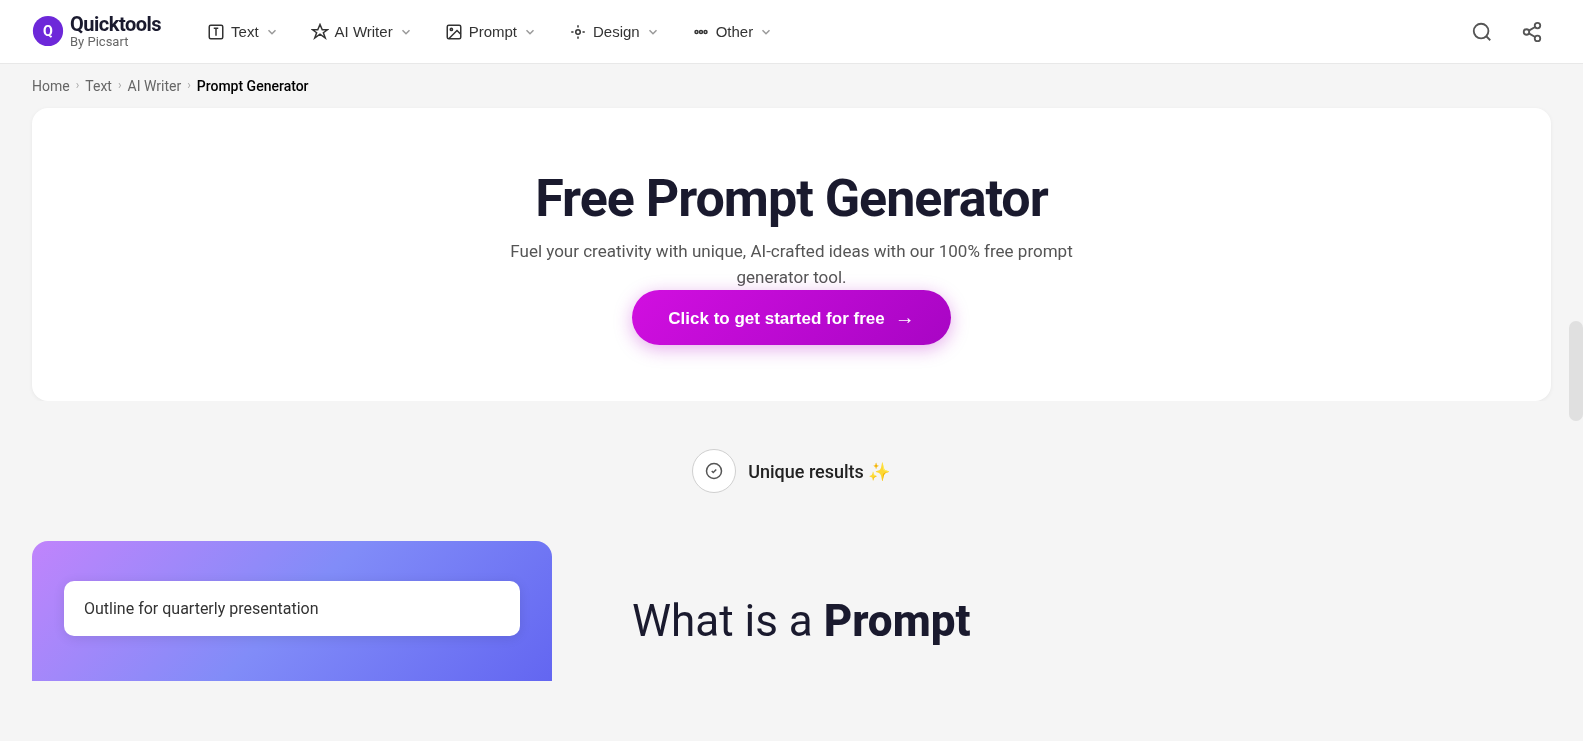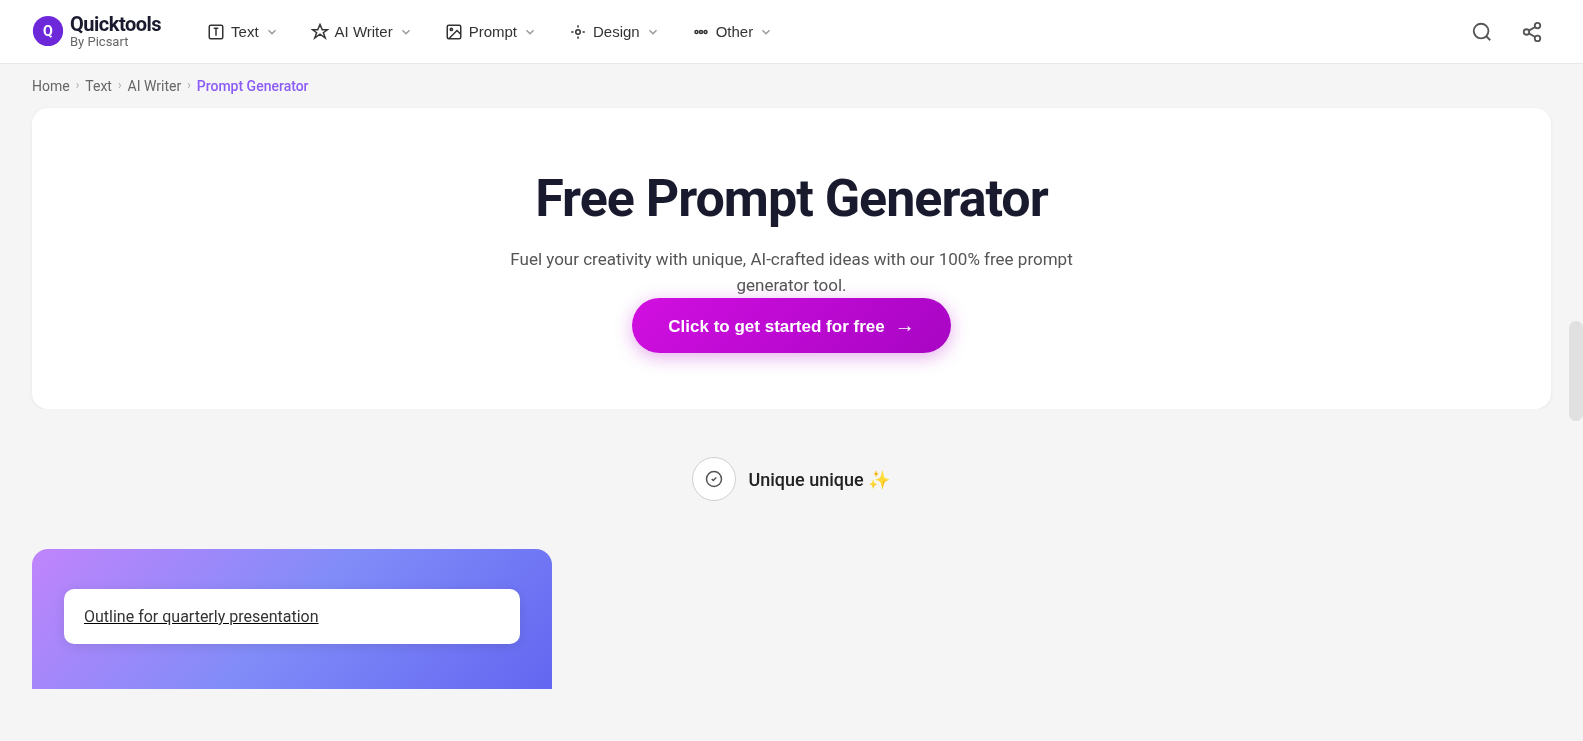--- a/index.html
+++ b/index.html
@@ -82,37 +82,37 @@
     
     .breadcrumb {
       display: flex;
       gap: 6px;
       padding: 14px 32px;
       font-size: 14px;
       color: #666;
       background: #f5f5f5;
     }
     .breadcrumb a { color: #666; text-decoration: none; }
-    .breadcrumb .active { color: #8b5cf6; font-weight: 500; }
+    .breadcrumb .active { color: #000000; font-weight: 500; }
     .breadcrumb .sep { color: #aaa; font-size: 12px; }
 
     
     .hero-section {
       background: #fff;
       margin: 0 32px;
       border-radius: 16px;
       padding: 60px 32px 56px;
       text-align: center;
       box-shadow: 0 1px 4px rgba(0,0,0,0.06);
     }
     .hero-title {
       font-size: 52px;
       font-weight: 700;
       color: #1a1a2e;
-      margin-bottom: 18px;
+      margin-bottom: 10px;
       letter-spacing: -1px;
     }
     .hero-subtitle {
       font-size: 17px;
       color: #555;
       max-width: 620px;
       margin-left: auto;
       margin-right: auto;
       line-height: 1.5;
     }
@@ -163,21 +163,20 @@
       font-size: 18px;
     }
 
     
     .bottom-section {
       display: flex;
       align-items: center;
       padding: 0 32px 0 32px;
       gap: 80px;
       min-height: 120px;
-      text-decoration: underline;
     }
     .bottom-left {
       background: linear-gradient(135deg, #c084fc 0%, #818cf8 50%, #6366f1 100%);
       border-radius: 16px 16px 0 0;
       width: 520px;
       min-height: 140px;
       padding: 40px 32px 20px;
       position: relative;
       flex-shrink: 0;
     }
@@ -329,25 +328,30 @@
 </section>
 
 <div class="features-strip">
   <div class="feature-item">
     <div class="feature-icon-circle">
       <svg width="18" height="18" viewBox="0 0 24 24" fill="none" stroke="currentColor" stroke-width="2">
         <circle cx="12" cy="12" r="10"></circle>
         <path d="M9 12l2 2 4-4"></path>
       </svg>
     </div>
-    <span>Unique unique ✨</span>
+    <span>Unique results ✨</span>
   </div>
 
 
 </div>
 
 <div class="bottom-section">
   <div class="bottom-left">
     <div class="bottom-input-box">Outline for quarterly presentation</div>
   </div>
+  <div class="bottom-right">
+    <h2 class="what-is-title">
+      <span>What is a </span><strong>Prompt</strong>
+    </h2>
+  </div>
 </div>
 
 <div class="scrollbar-placeholder"></div>
 
 </body></html>

